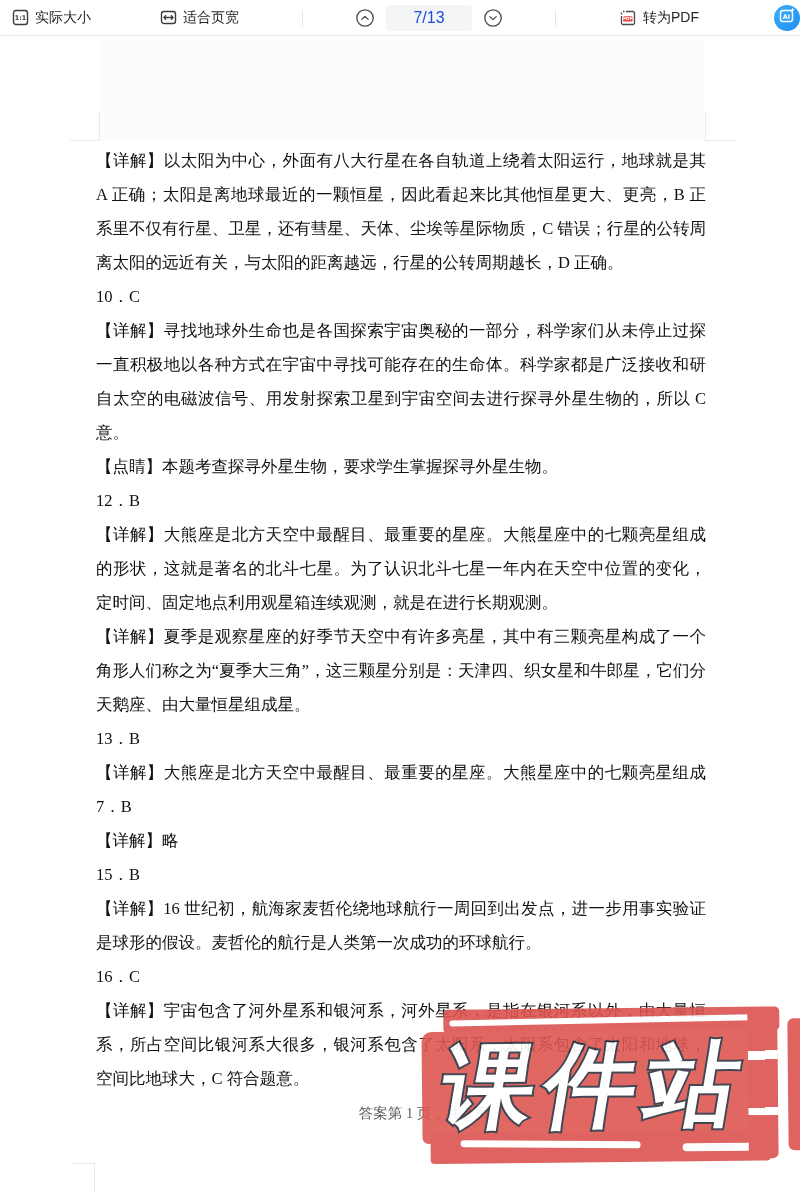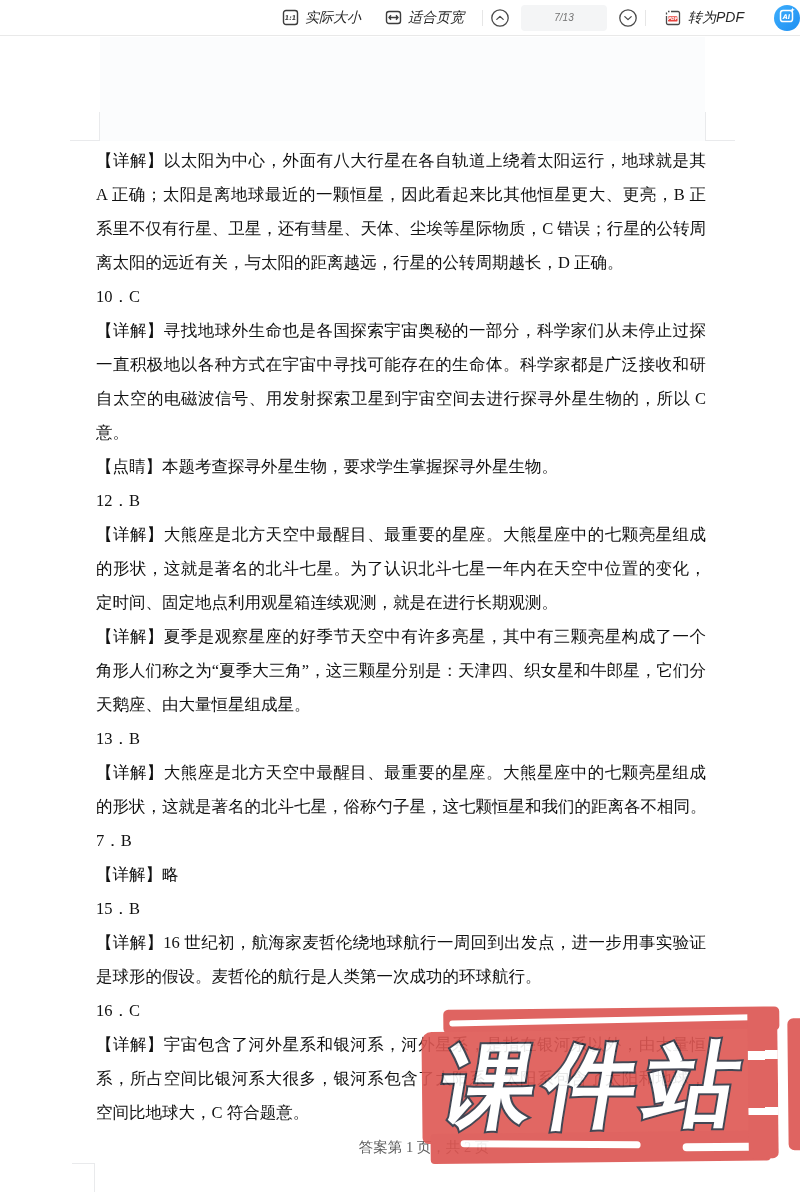--- a/index.html
+++ b/index.html
@@ -3,29 +3,29 @@
 <meta charset="utf-8">
 <style>
   * { margin:0; padding:0; box-sizing:border-box; }
   html,body { width:800px; height:1200px; overflow:hidden; background:#fff;
               font-family:"Liberation Sans","DejaVu Sans",sans-serif; }
   #app { position:relative; width:800px; height:1200px; background:#fff; overflow:hidden; }
 
   
   .toolbar { position:absolute; top:0; left:0; right:0; height:36px; background:#fff;
              border-bottom:1px solid #e9e9e9; display:flex; align-items:center;
-             justify-content:flex-end; gap:0; z-index:50;font-style:italic; }
+             justify-content:space-between; gap:0; z-index:50; }
   .tb-group { display:flex; align-items:center; }
   .tb-btn { display:flex; align-items:center; gap:6px; padding:0 12px; height:36px;
             cursor:pointer; color:#262626; font-size:14px; }
   .tb-btn svg { display:block; }
   .tb-sep { width:1px; height:16px; background:#e6e6e6; margin:0 6px; }
   .page-pill { width:86px; height:26px; background:#f4f5f6; border-radius:4px;
                display:flex; align-items:center; justify-content:center;
-               color:#737373; font-size:10px; margin:0 10px; }
+               color:#1d4ed8; font-size:16px; margin:0 10px; }
   .circle-btn { width:22px; height:22px; display:flex; align-items:center;
                 justify-content:center; cursor:pointer; }
   .ai-btn { width:26px; height:26px; border-radius:50%; margin-left:18px;
             background:linear-gradient(135deg,#3eaefc,#1d8ff2); display:flex;
             align-items:center; justify-content:center; cursor:pointer; }
 
   
   .page-gap-top { position:absolute; left:100px; top:37px; width:605px; height:104px;
                   background:#fbfcfd; }
   .corner { position:absolute; }
@@ -164,21 +164,20 @@
         <div class="line">【点睛】本题考查探寻外星生物，要求学生掌握探寻外星生物。</div>
         <div class="line">12．B</div>
         <div class="line fill">【详解】大熊座是北方天空中最醒目、最重要的星座。大熊星座中的七颗亮星组成一个勺子</div>
         <div class="line fill">的形状，这就是著名的北斗七星。为了认识北斗七星一年内在天空中位置的变化，每天在固</div>
         <div class="line">定时间、固定地点利用观星箱连续观测，就是在进行长期观测。</div>
         <div class="line fill">【详解】夏季是观察星座的好季节天空中有许多亮星，其中有三颗亮星构成了一个巨大的三</div>
         <div class="line fill">角形人们称之为“夏季大三角”，这三颗星分别是：天津四、织女星和牛郎星，它们分别属于</div>
         <div class="line">天鹅座、由大量恒星组成星。</div>
         <div class="line">13．B</div>
         <div class="line fill">【详解】大熊座是北方天空中最醒目、最重要的星座。大熊星座中的七颗亮星组成一个勺子</div>
-        <div class="line">的形状，这就是著名的北斗七星，俗称勺子星，这七颗恒星和我们的距离各不相同。</div>
         <div class="line">7．B</div>
         <div class="line">【详解】略</div>
         <div class="line">15．B</div>
         <div class="line fill">【详解】16 世纪初，航海家麦哲伦绕地球航行一周回到出发点，进一步用事实验证了地球</div>
         <div class="line">是球形的假设。麦哲伦的航行是人类第一次成功的环球航行。</div>
         <div class="line">16．C</div>
         <div class="line fill">【详解】宇宙包含了河外星系和银河系，河外星系，是指在银河系以外，由大量恒星组成星</div>
         <div class="line fill">系，所占空间比银河系大很多，银河系包含了太阳系，太阳系包含了太阳和地球，太阳所占</div>
         <div class="line">空间比地球大，C 符合题意。</div>
       </div>

